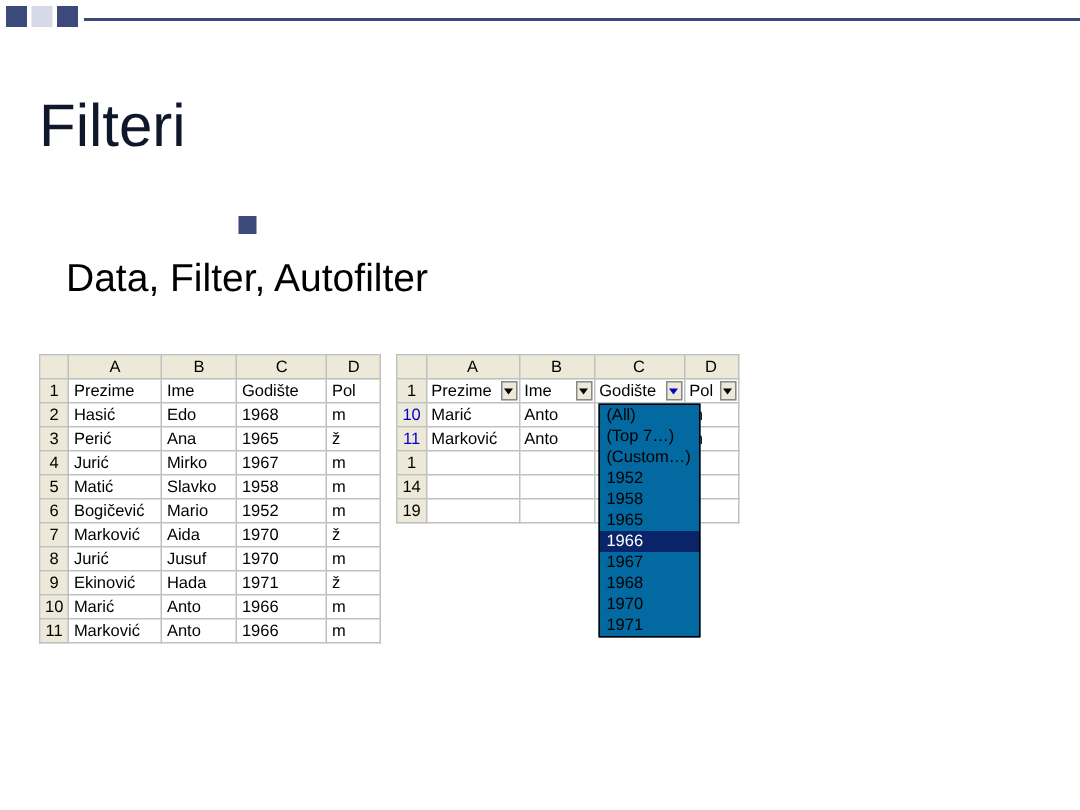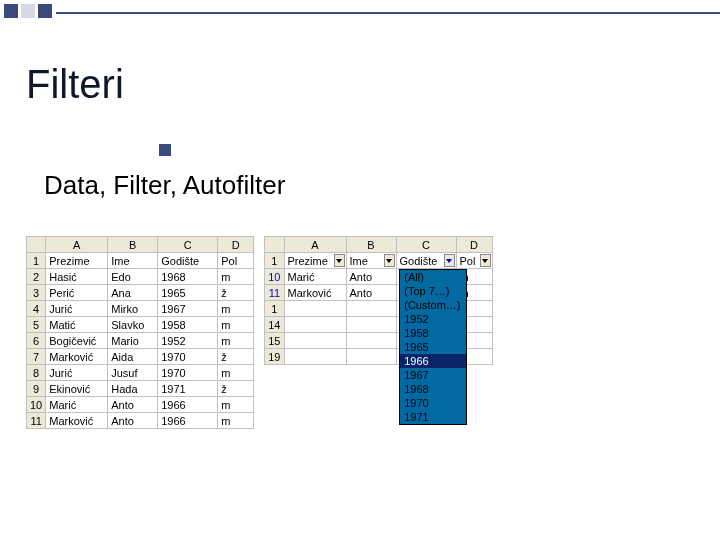--- a/index.html
+++ b/index.html
@@ -293,27 +293,20 @@
             <td class="colD"></td>
           </tr>
     <tr>
             <td class="rowhdr">14</td>
             <td class="colA"></td>
             <td class="colB"></td>
             <td class="colC"></td>
             <td class="colD"></td>
           </tr>
     <tr>
-            <td class="rowhdr">15</td>
-            <td class="colA"></td>
-            <td class="colB"></td>
-            <td class="colC"></td>
-            <td class="colD"></td>
-          </tr>
-    <tr>
             <td class="rowhdr">19</td>
             <td class="colA"></td>
             <td class="colB"></td>
             <td class="colC"></td>
             <td class="colD"></td>
           </tr>
   </tbody>
       </table>
 
   <div class="dropdown" style="top:33px; left:135px;">

